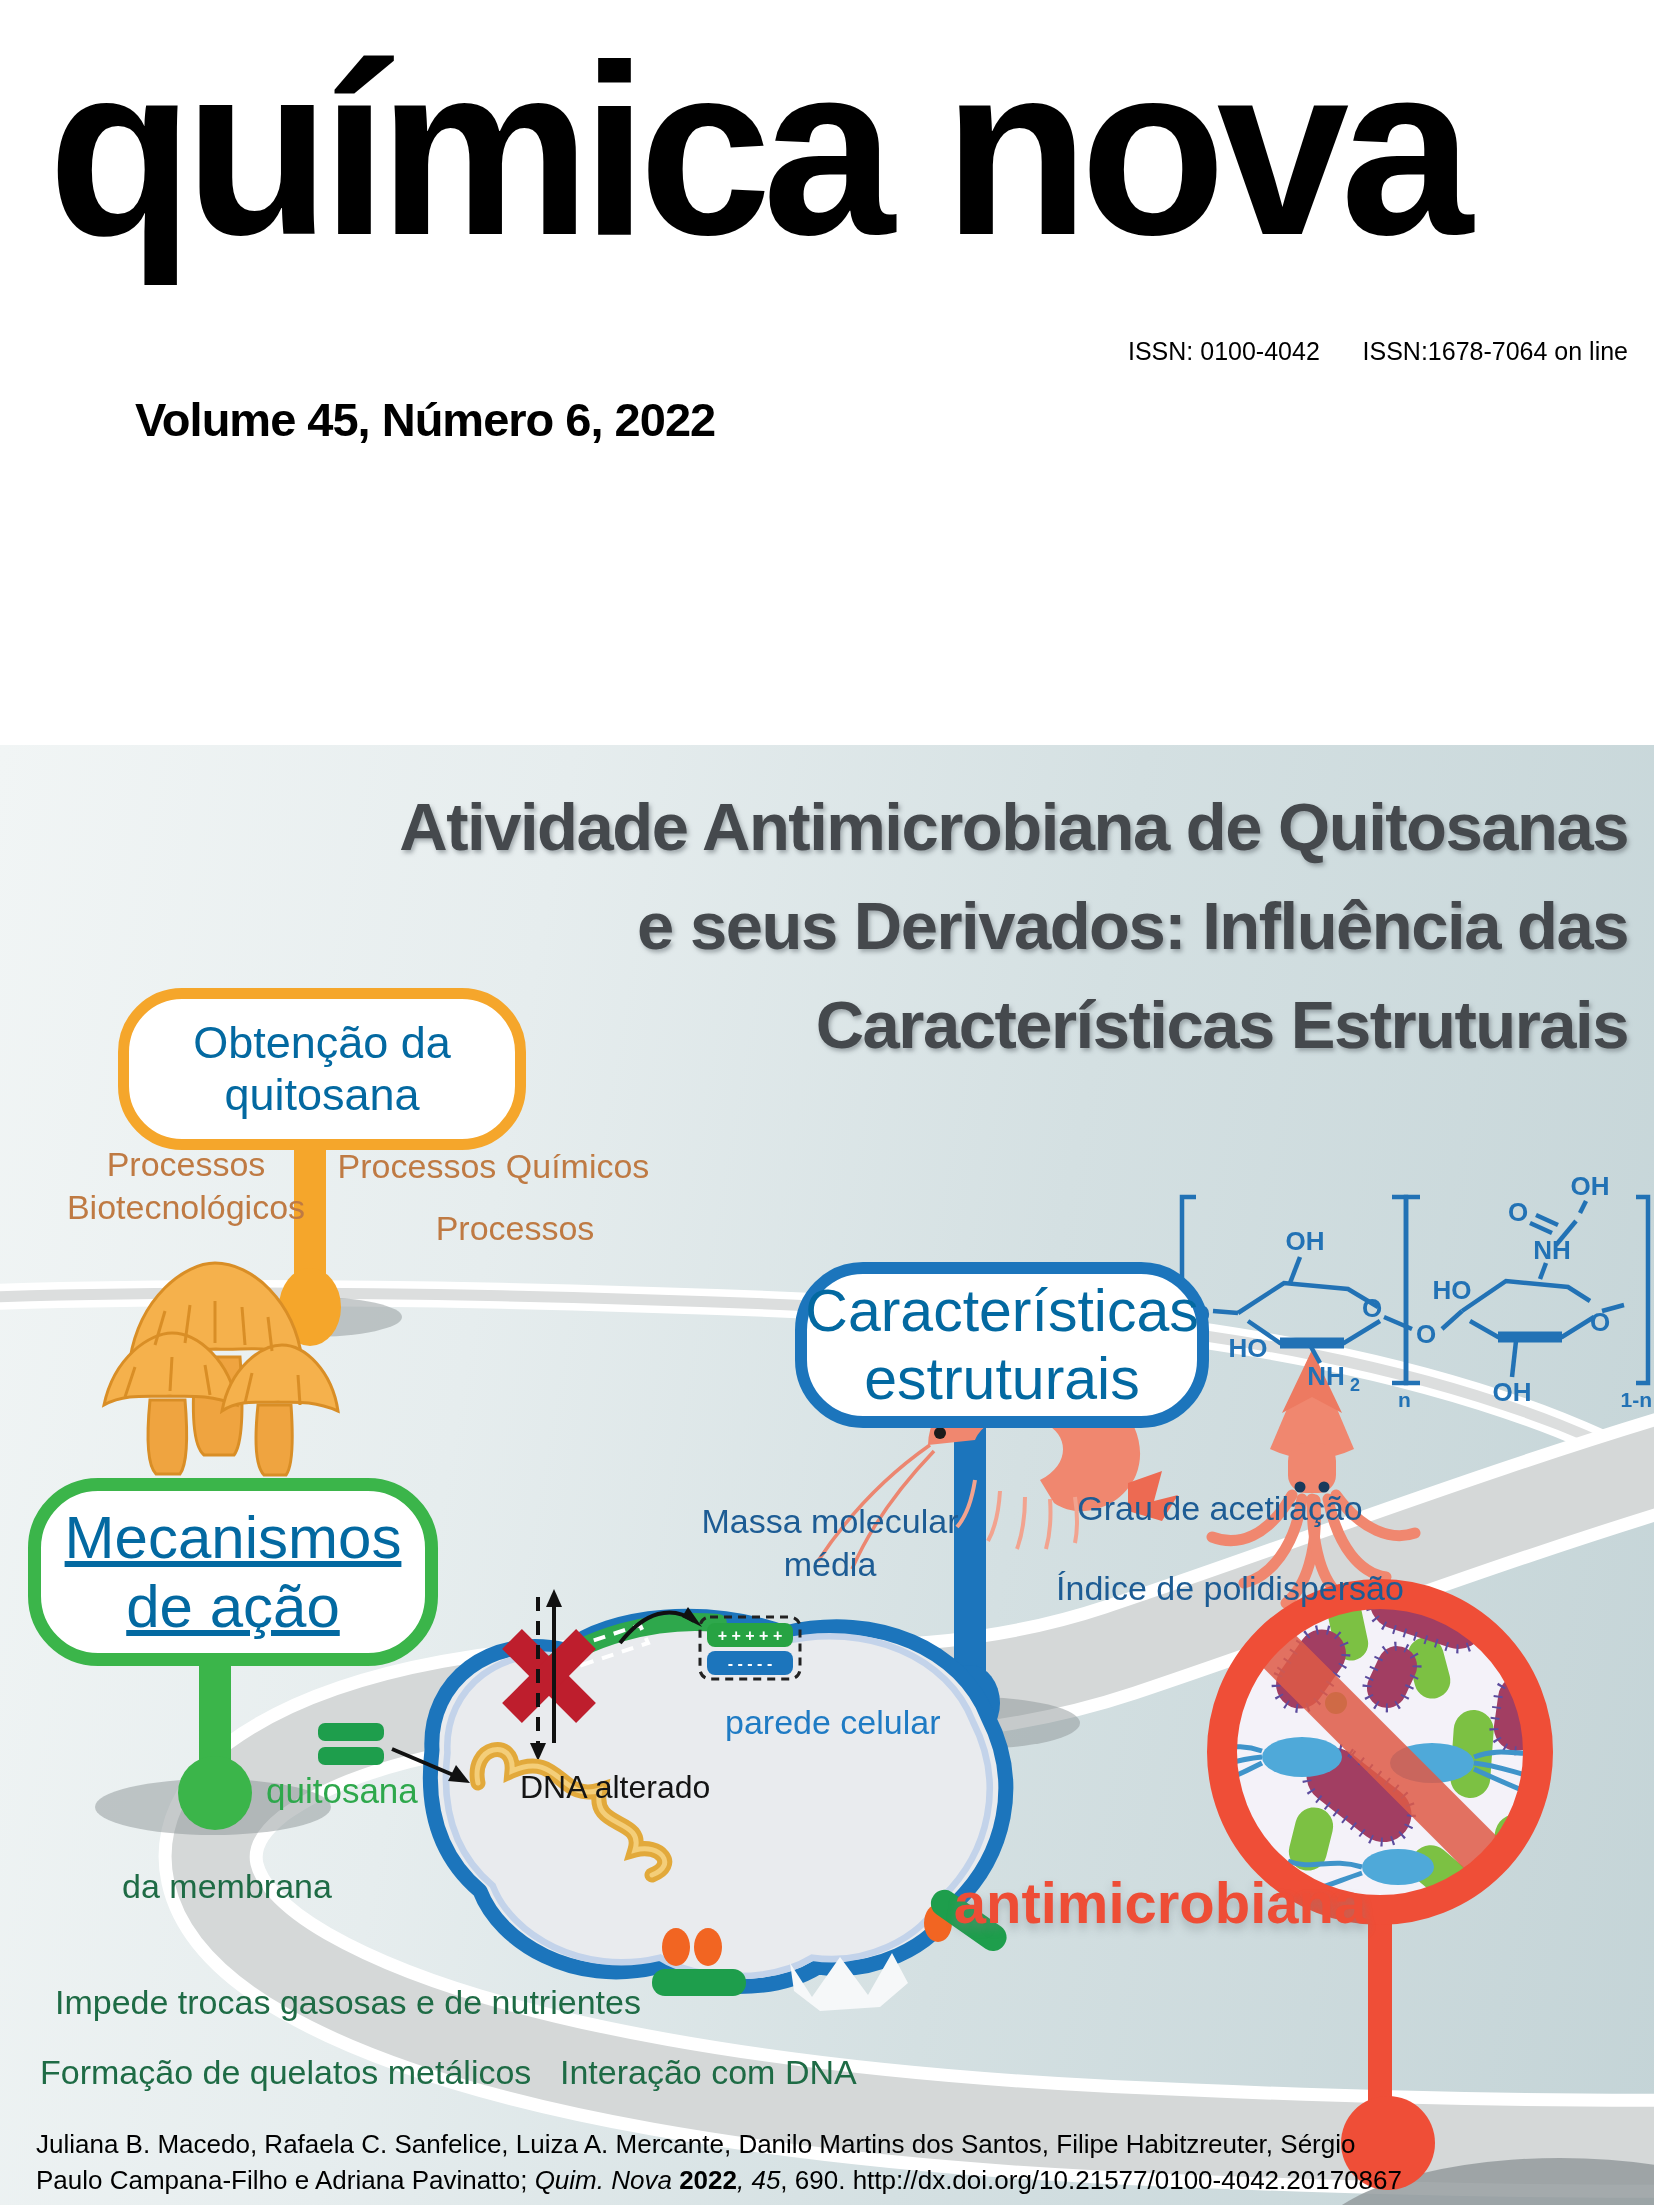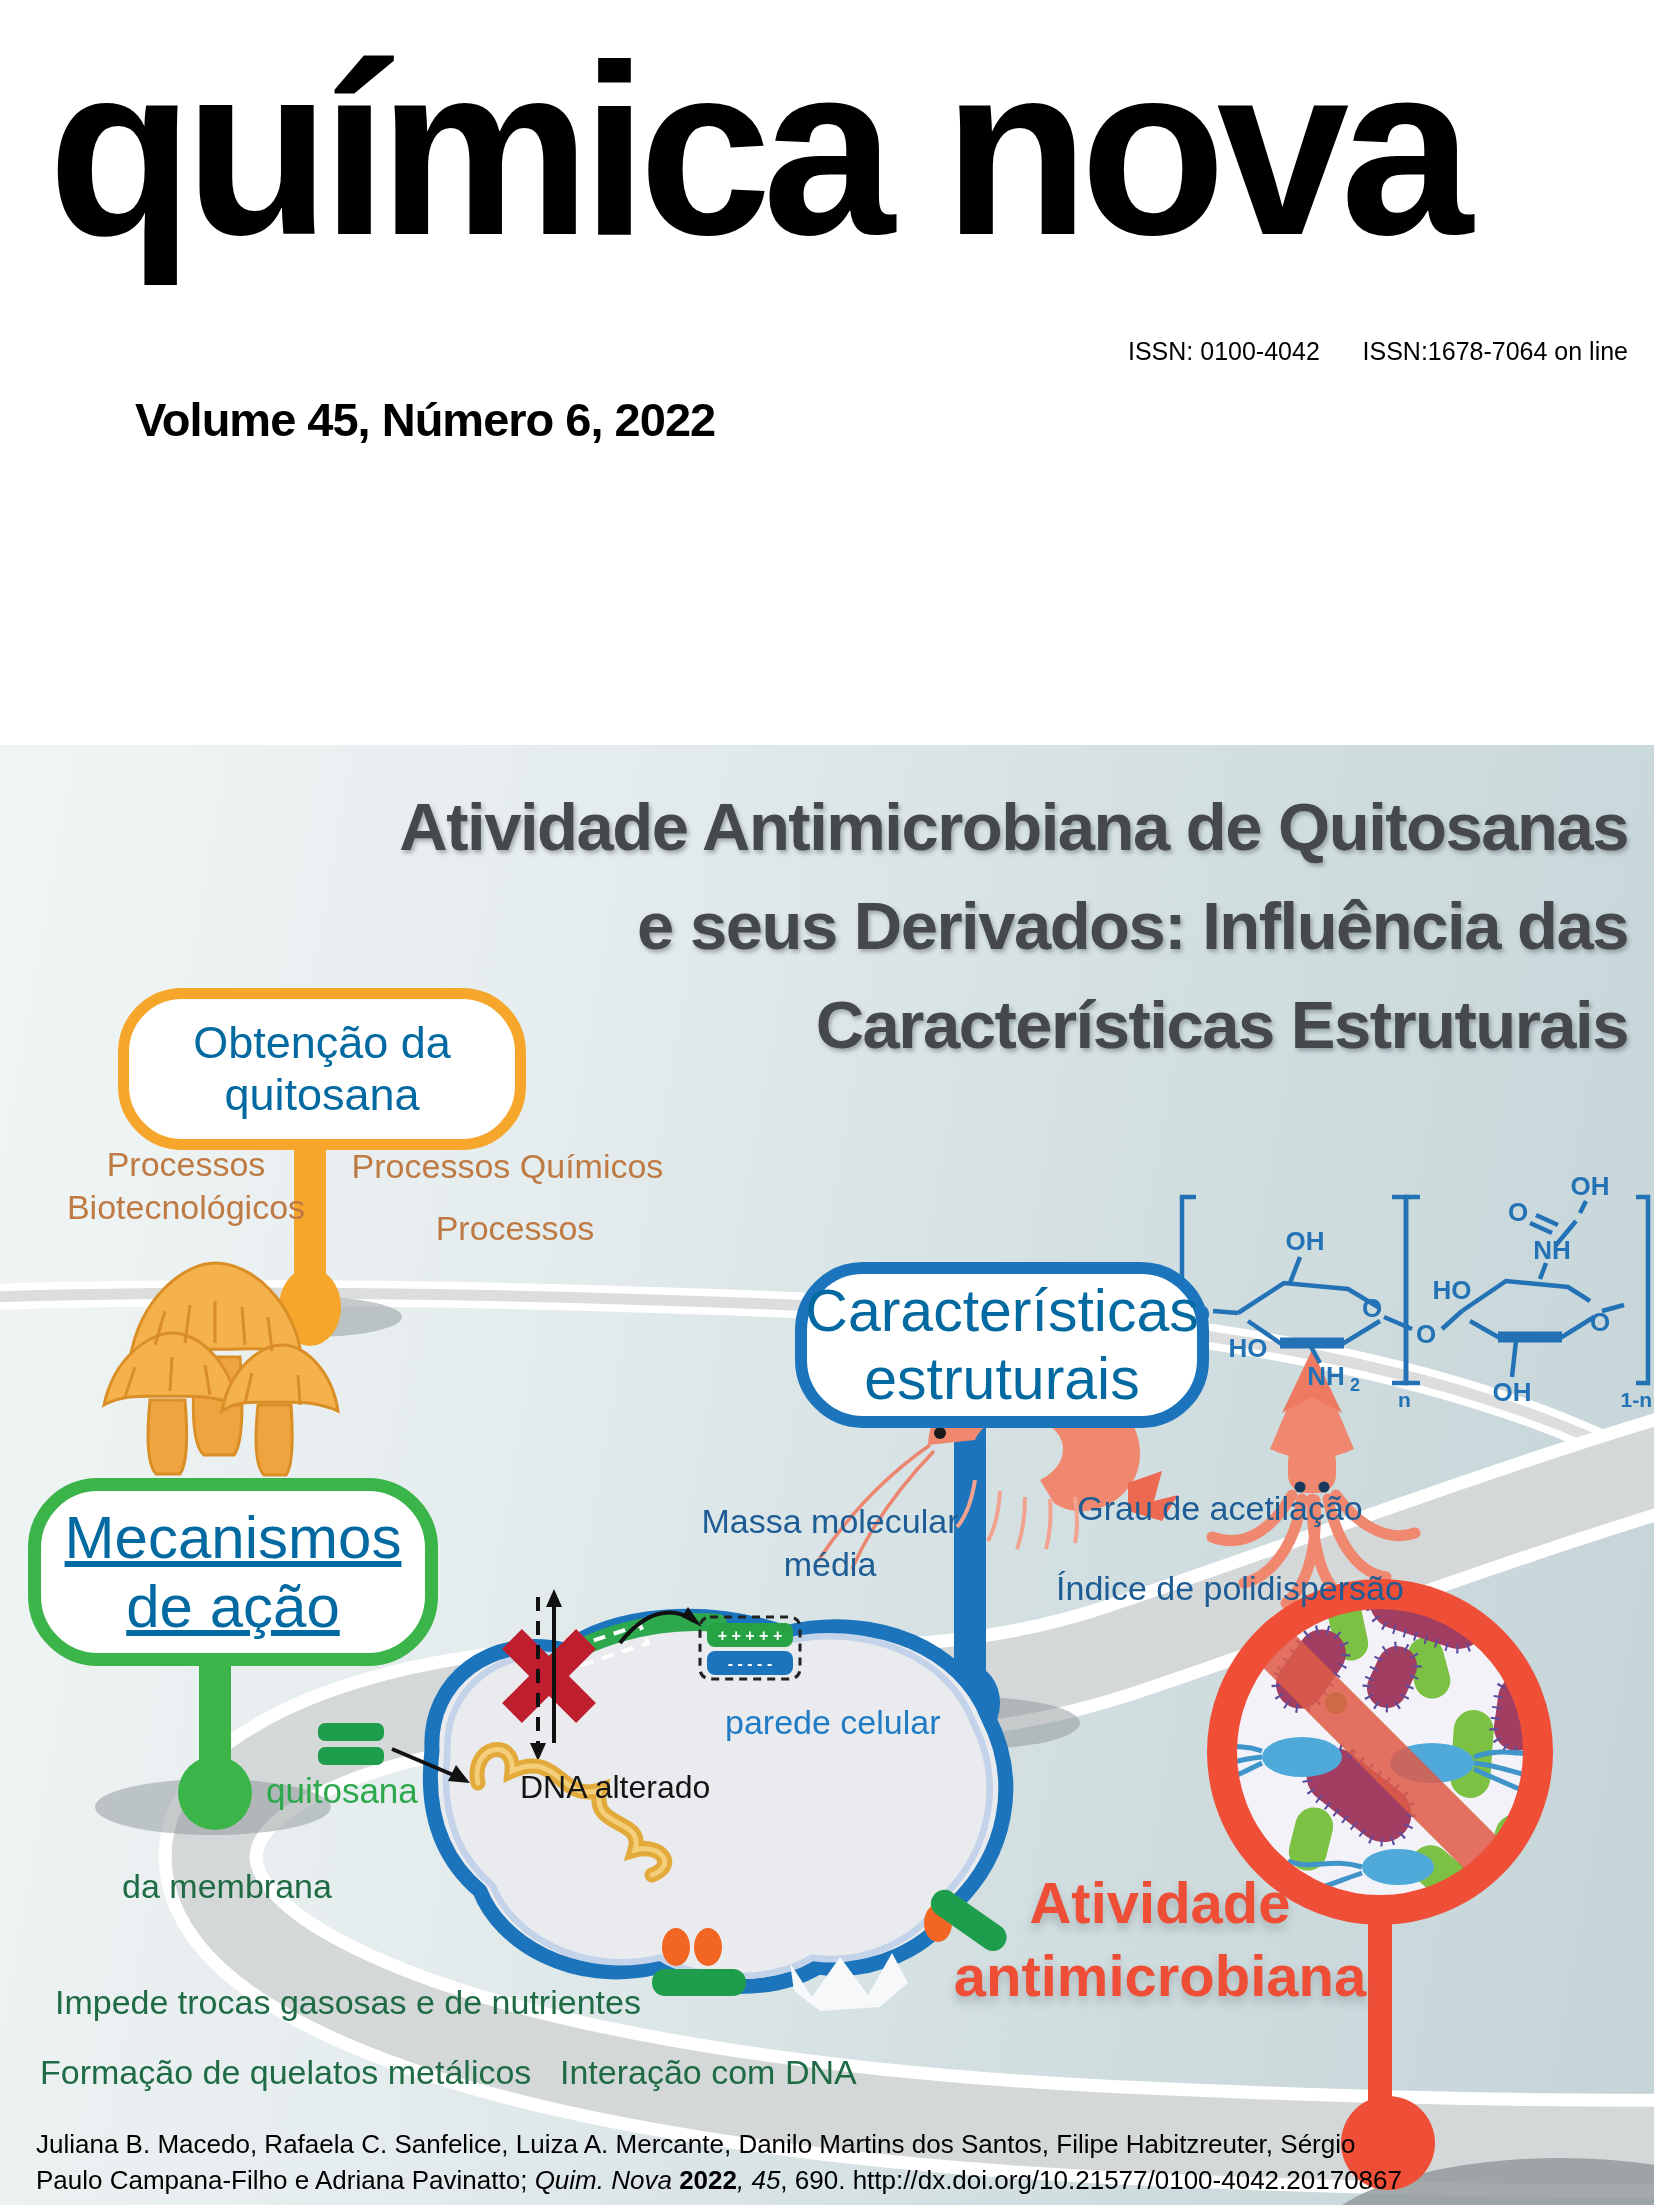--- a/index.html
+++ b/index.html
@@ -300,21 +300,21 @@
     </div>
     <div class="bubble green">
       <div>Mecanismos</div>
       <div>de ação</div>
     </div>
 
     <div class="lbl brown" style="left:18px;top:398px;width:336px;">
       <div>Processos</div>
       <div>Biotecnológicos</div>
     </div>
-    <div class="lbl brown" style="left:335px;top:400px;width:345px;">Processos Químicos</div>
+    <div class="lbl brown" style="left:321px;top:400px;width:345px;">Processos Químicos</div>
     <div class="lbl brown" style="left:330px;top:462px;width:370px;">
       <div>Processos</div>
     </div>
 
     <div class="lbl bluelab" style="left:648px;top:755px;width:364px;">
       <div>Massa molecular</div>
       <div>média</div>
     </div>
     <div class="lbl bluelab" style="left:1010px;top:742px;width:420px;">Grau de acetilação</div>
     <div class="lbl bluelab" style="left:1000px;top:822px;width:460px;">Índice de polidispersão</div>
@@ -324,21 +324,20 @@
     <div class="lbl dnalab" style="left:520px;top:1022px;width:220px;">DNA alterado</div>
 
     <div class="lbl greenlab" style="left:12px;top:1120px;width:430px;">
       <div>da membrana</div>
     </div>
     <div class="lbl greenlab" style="left:55px;top:1236px;width:620px;text-align:left;">Impede trocas gasosas e de nutrientes</div>
     <div class="lbl greenlab" style="left:40px;top:1306px;width:510px;text-align:left;">Formação de quelatos metálicos</div>
     <div class="lbl greenlab" style="left:560px;top:1306px;width:320px;text-align:left;">Interação com DNA</div>
 
     <div class="ativ">
-      <div>Atividade</div>
       <div>antimicrobiana</div>
     </div>
 
     <div class="citation">
       <div>Juliana B. Macedo, Rafaela C. Sanfelice, Luiza A. Mercante, Danilo Martins dos Santos, Filipe Habitzreuter, Sérgio</div>
       <div><span>Paulo Campana-Filho e Adriana Pavinatto; </span><span class="it">Quim. Nova</span><span class="bd"> 2022</span><span class="it">, 45</span><span>, 690. http://dx.doi.org/10.21577/0100-4042.20170867</span></div>
     </div>
   </div>
 </div>
 

